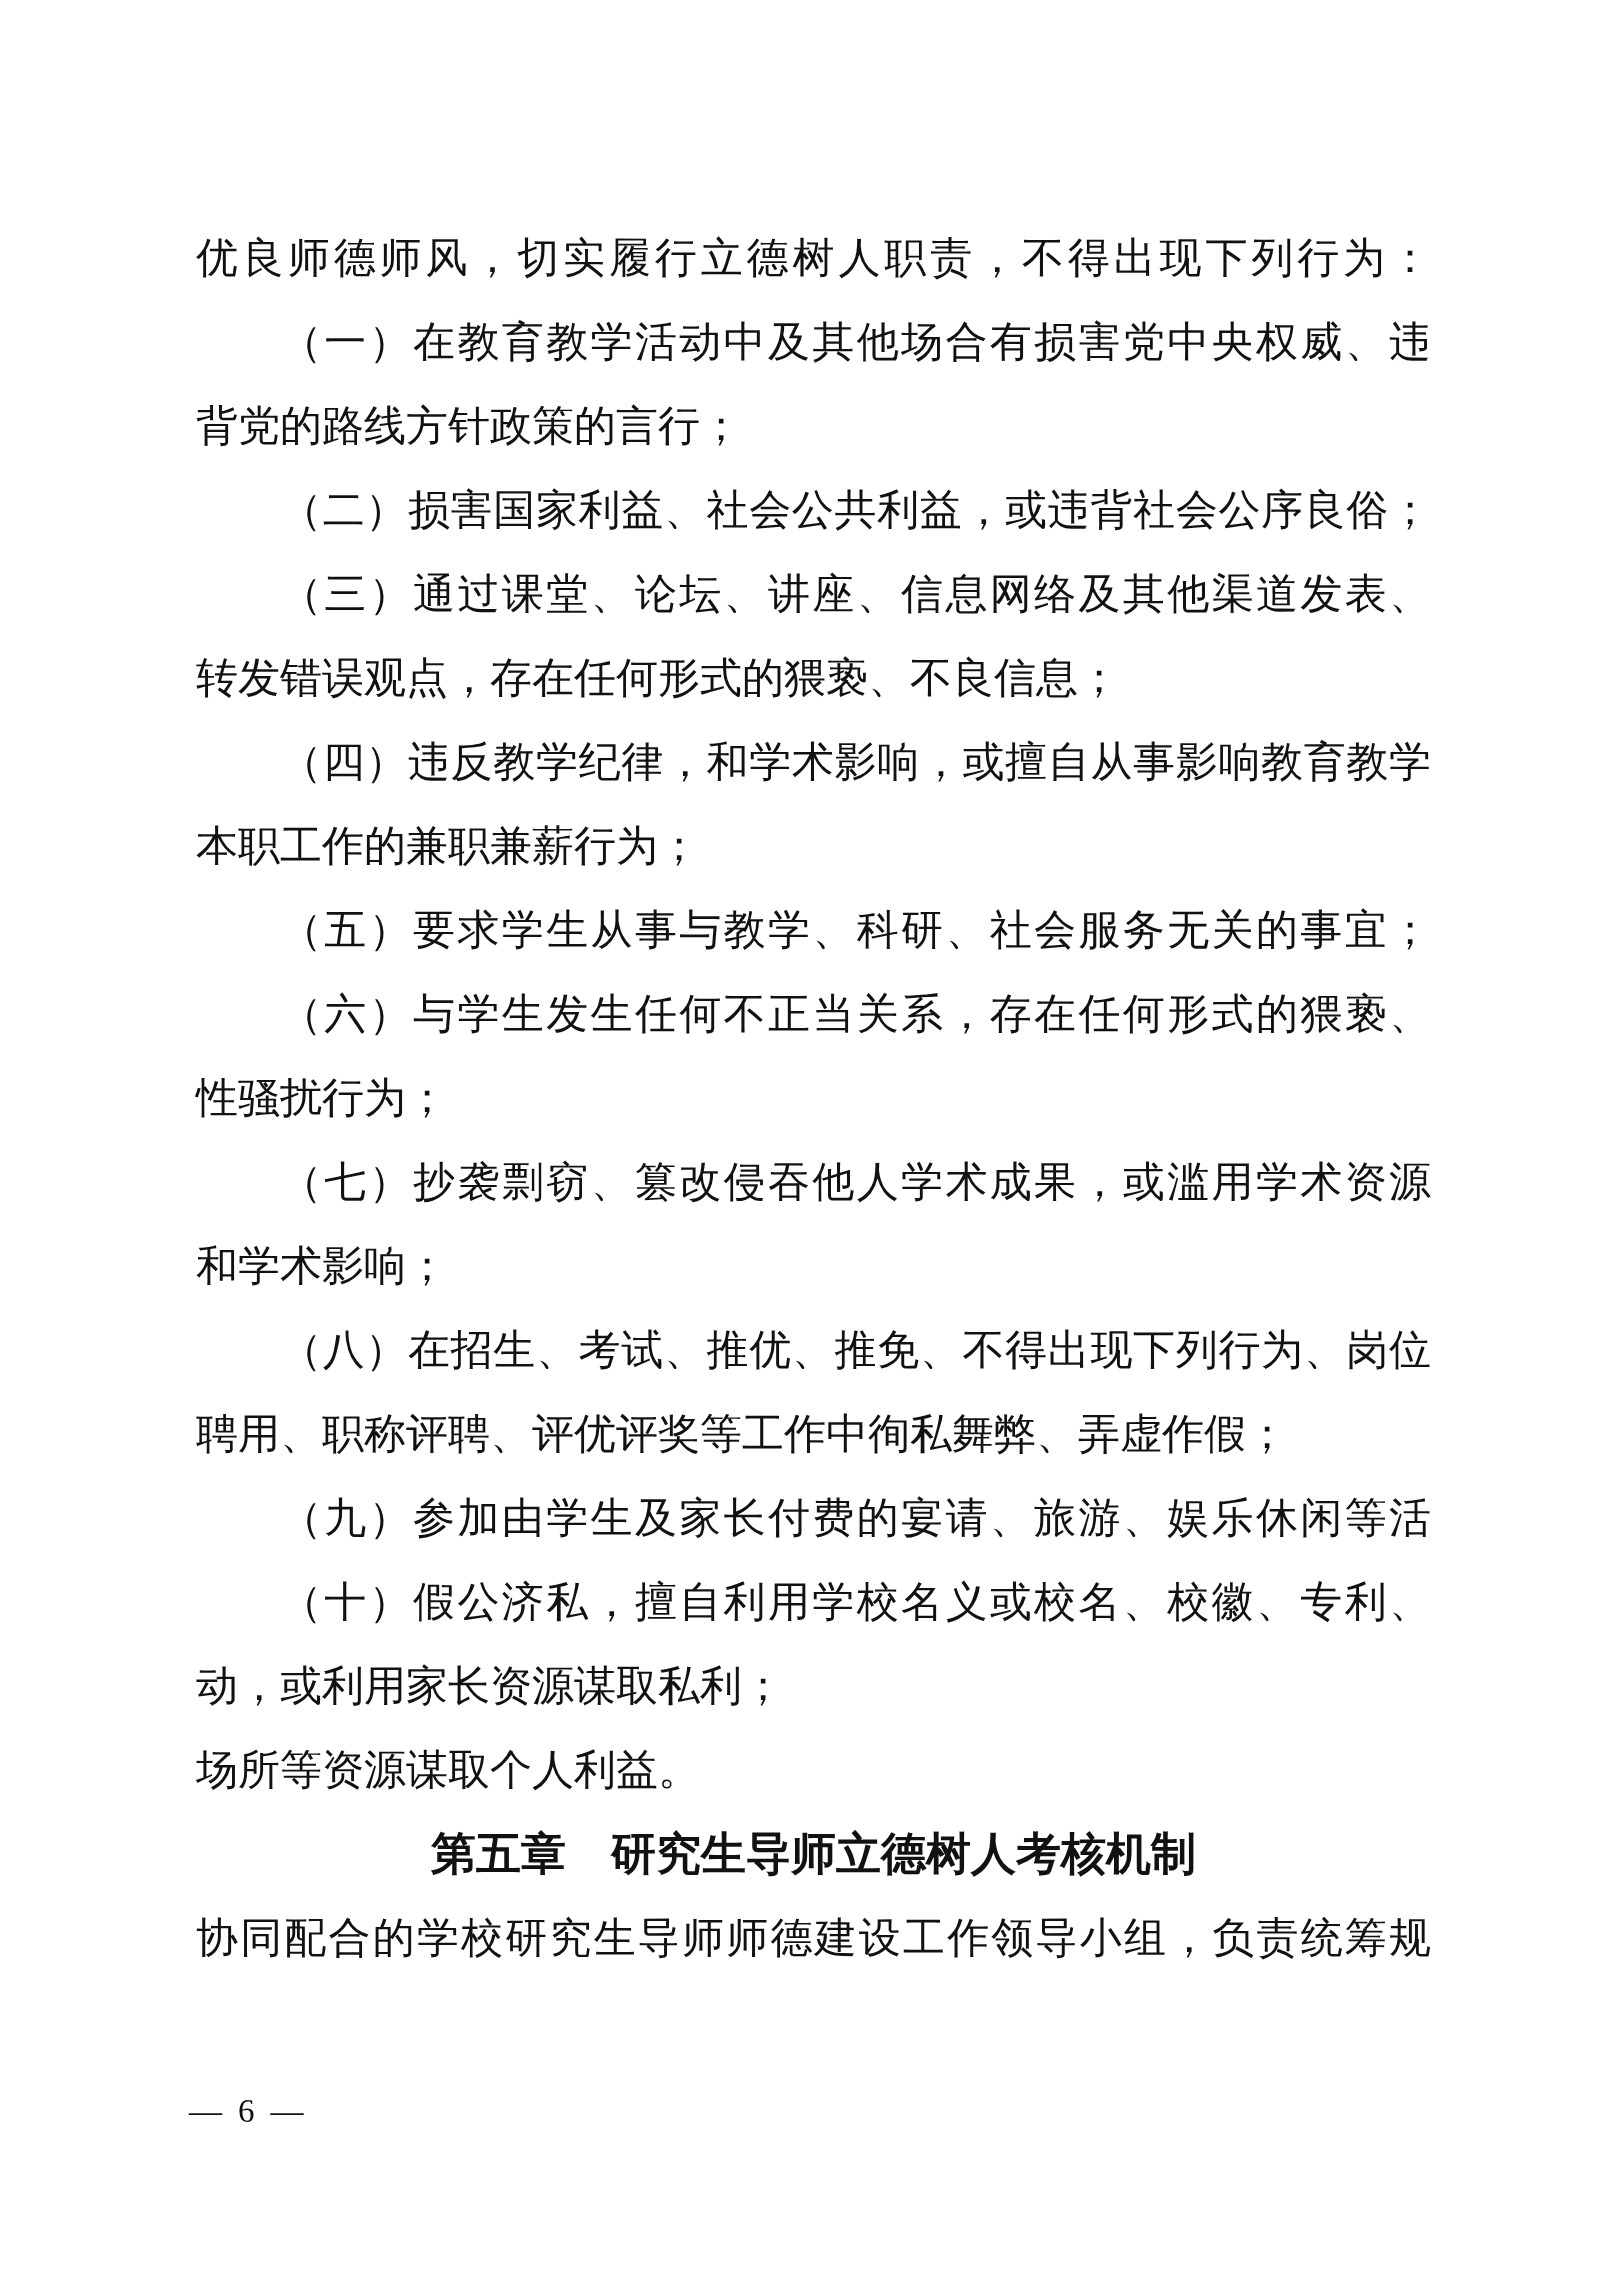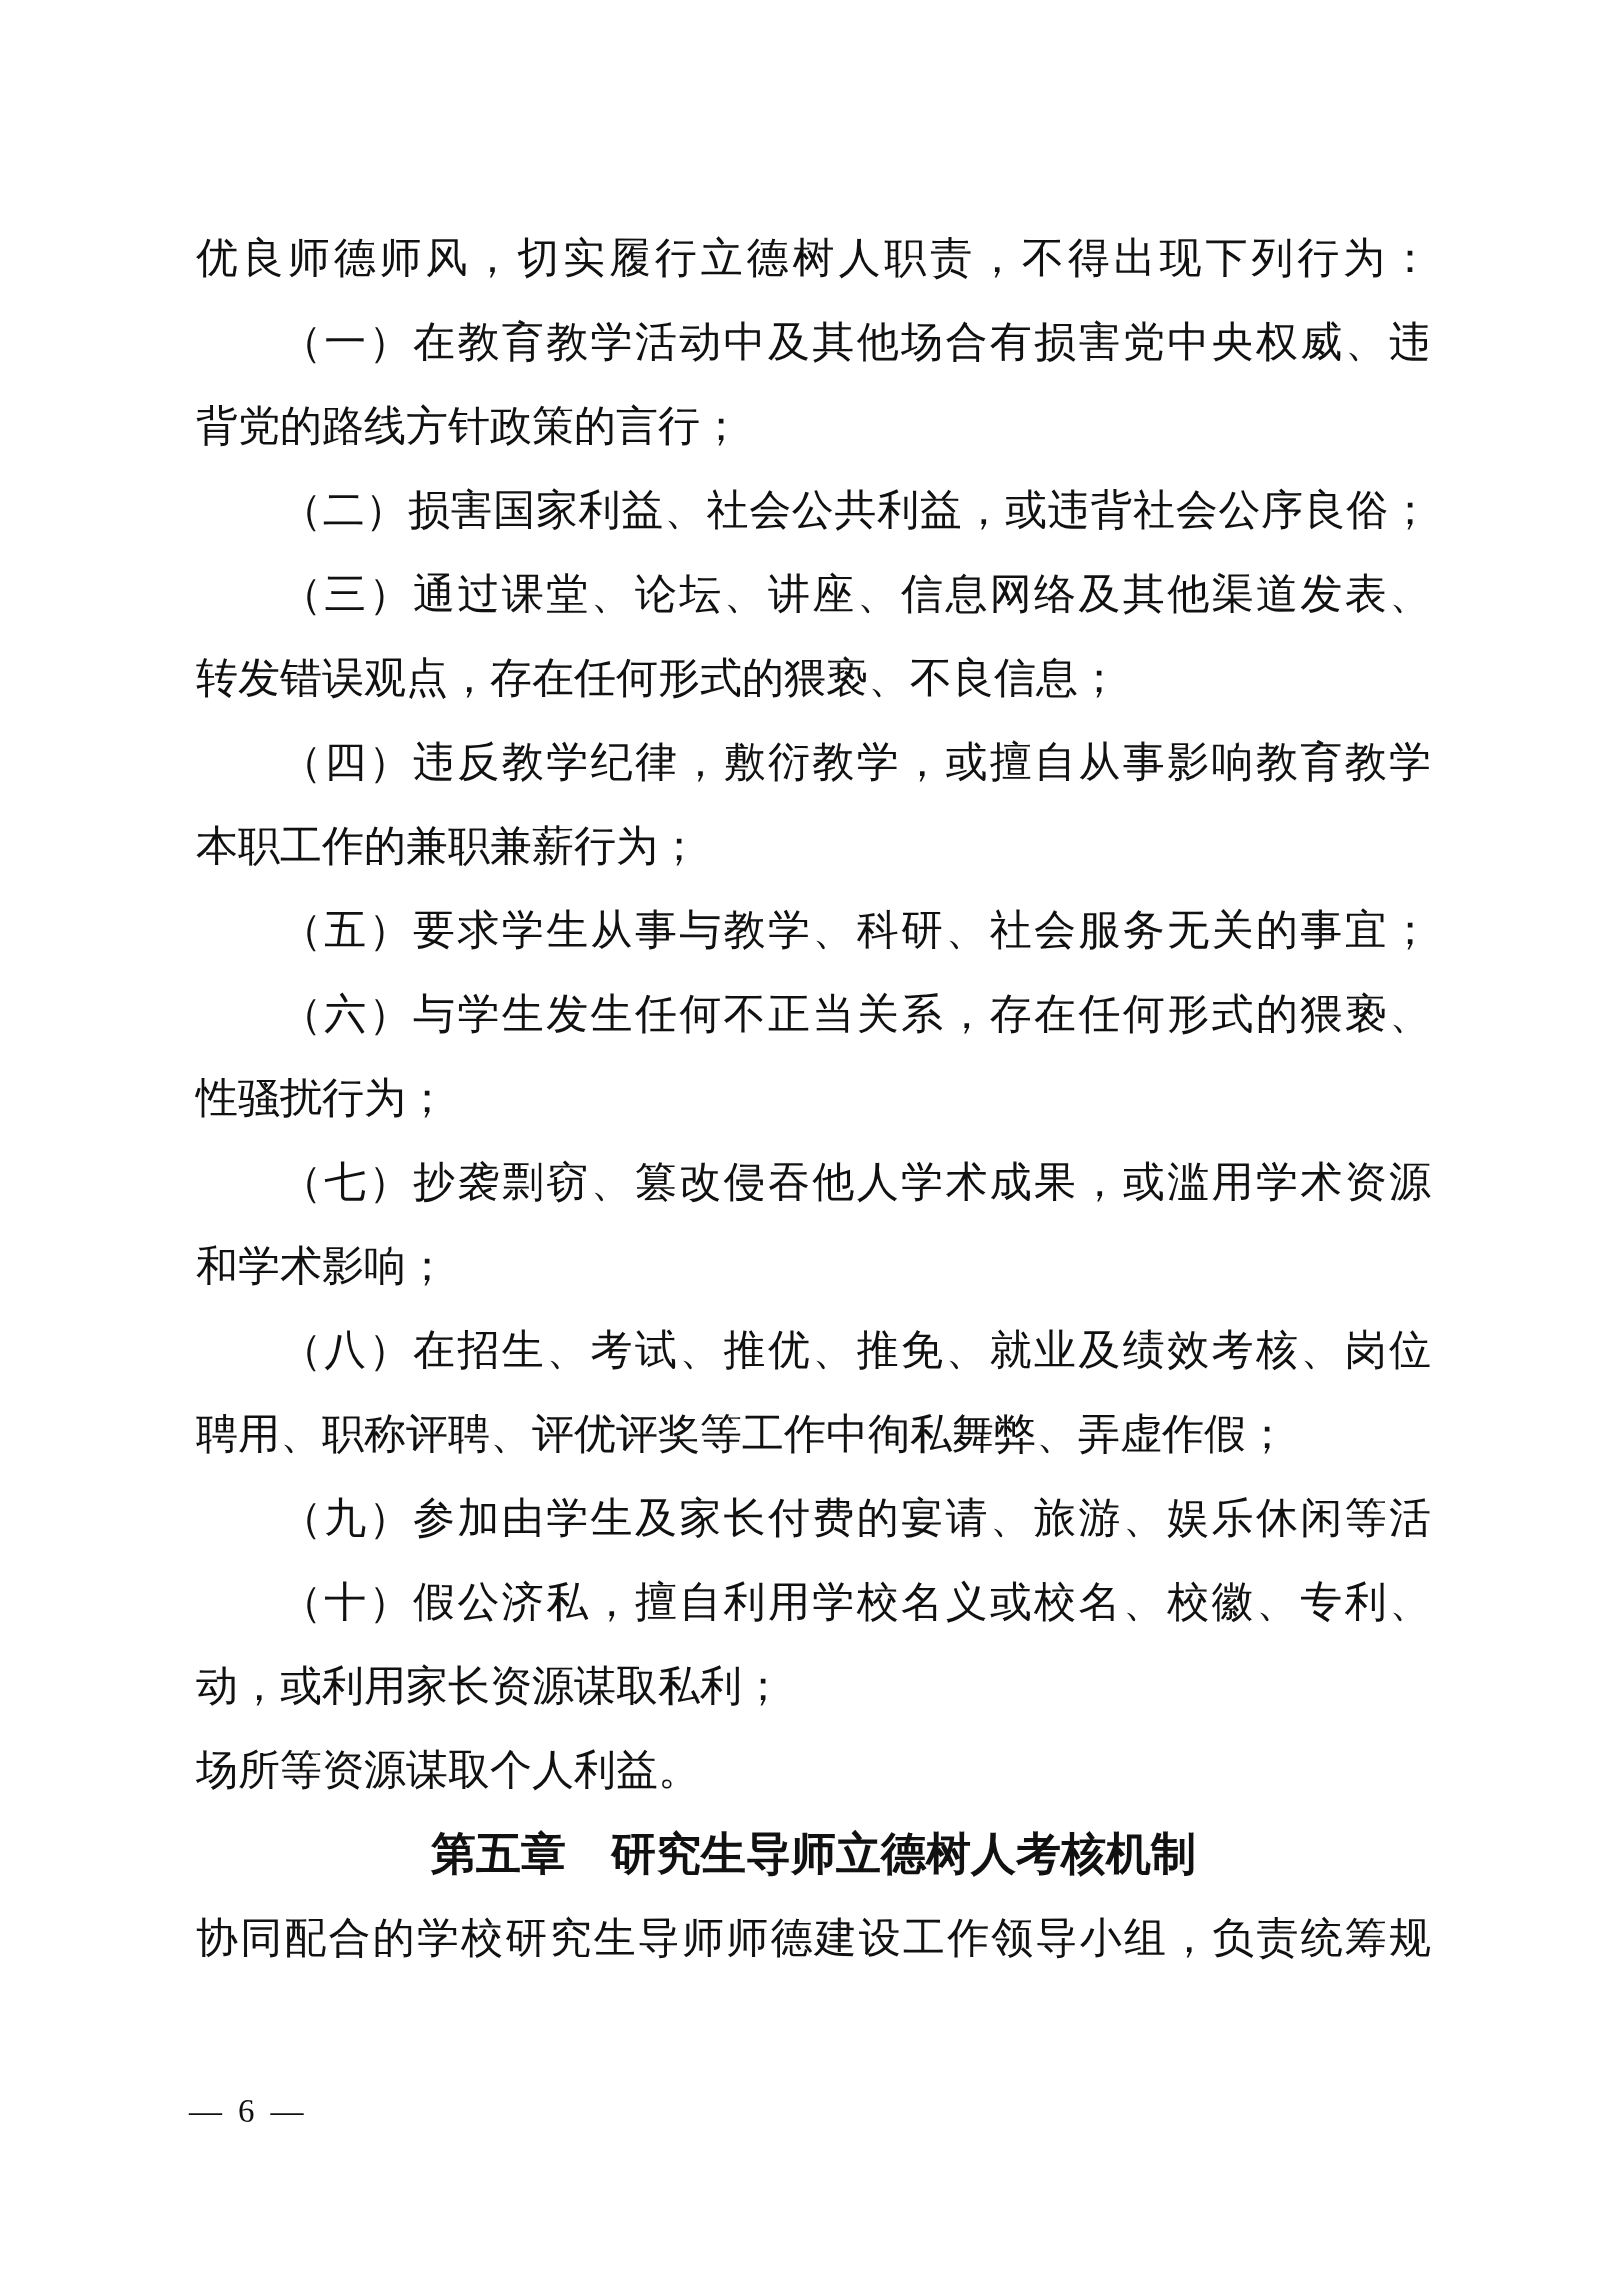--- a/index.html
+++ b/index.html
@@ -64,28 +64,28 @@
 <body>
 
 <div class="page">
   <main class="text-block">
       <div class="line fill">优良师德师风，切实履行立德树人职责，不得出现下列行为：</div>
       <div class="line indent fill">（一）在教育教学活动中及其他场合有损害党中央权威、违</div>
       <div class="line">背党的路线方针政策的言行；</div>
       <div class="line indent fill">（二）损害国家利益、社会公共利益，或违背社会公序良俗；</div>
       <div class="line indent fill">（三）通过课堂、论坛、讲座、信息网络及其他渠道发表、</div>
       <div class="line">转发错误观点，存在任何形式的猥亵、不良信息；</div>
-      <div class="line indent fill">（四）违反教学纪律，敷衍教学，或擅自从事影响教育教学</div>
+      <div class="line indent fill">（四）违反教学纪律，和学术影响，或擅自从事影响教育教学</div>
       <div class="line">本职工作的兼职兼薪行为；</div>
       <div class="line indent fill">（五）要求学生从事与教学、科研、社会服务无关的事宜；</div>
       <div class="line indent fill">（六）与学生发生任何不正当关系，存在任何形式的猥亵、</div>
       <div class="line">性骚扰行为；</div>
       <div class="line indent fill">（七）抄袭剽窃、篡改侵吞他人学术成果，或滥用学术资源</div>
       <div class="line">和学术影响；</div>
-      <div class="line indent fill">（八）在招生、考试、推优、推免、就业及绩效考核、岗位</div>
+      <div class="line indent fill">（八）在招生、考试、推优、推免、不得出现下列行为、岗位</div>
       <div class="line">聘用、职称评聘、评优评奖等工作中徇私舞弊、弄虚作假；</div>
       <div class="line indent fill">（九）参加由学生及家长付费的宴请、旅游、娱乐休闲等活</div>
       <div class="line indent fill">（十）假公济私，擅自利用学校名义或校名、校徽、专利、</div>
       <div class="line">动，或利用家长资源谋取私利；</div>
       <div class="line">场所等资源谋取个人利益。</div>
       <div class="line heading">第五章　研究生导师立德树人考核机制</div>
       <div class="line fill">协同配合的学校研究生导师师德建设工作领导小组，负责统筹规</div>
     </main>
   <div class="footer">
     <span>— 6 —</span>

